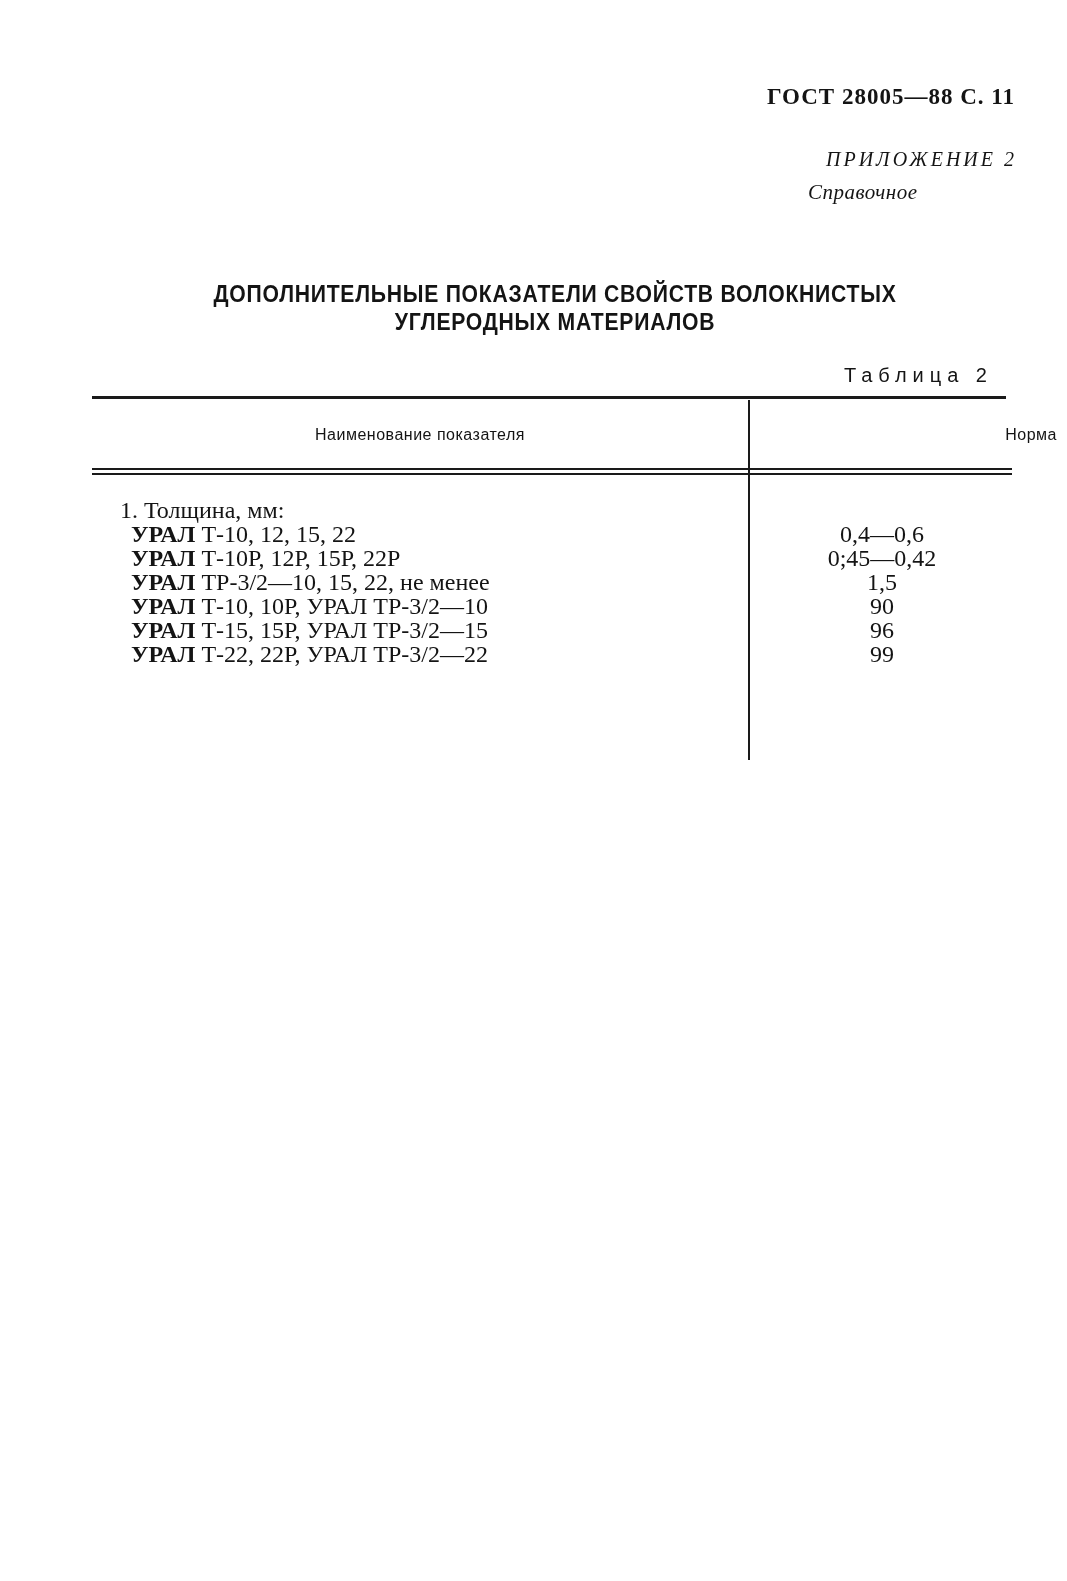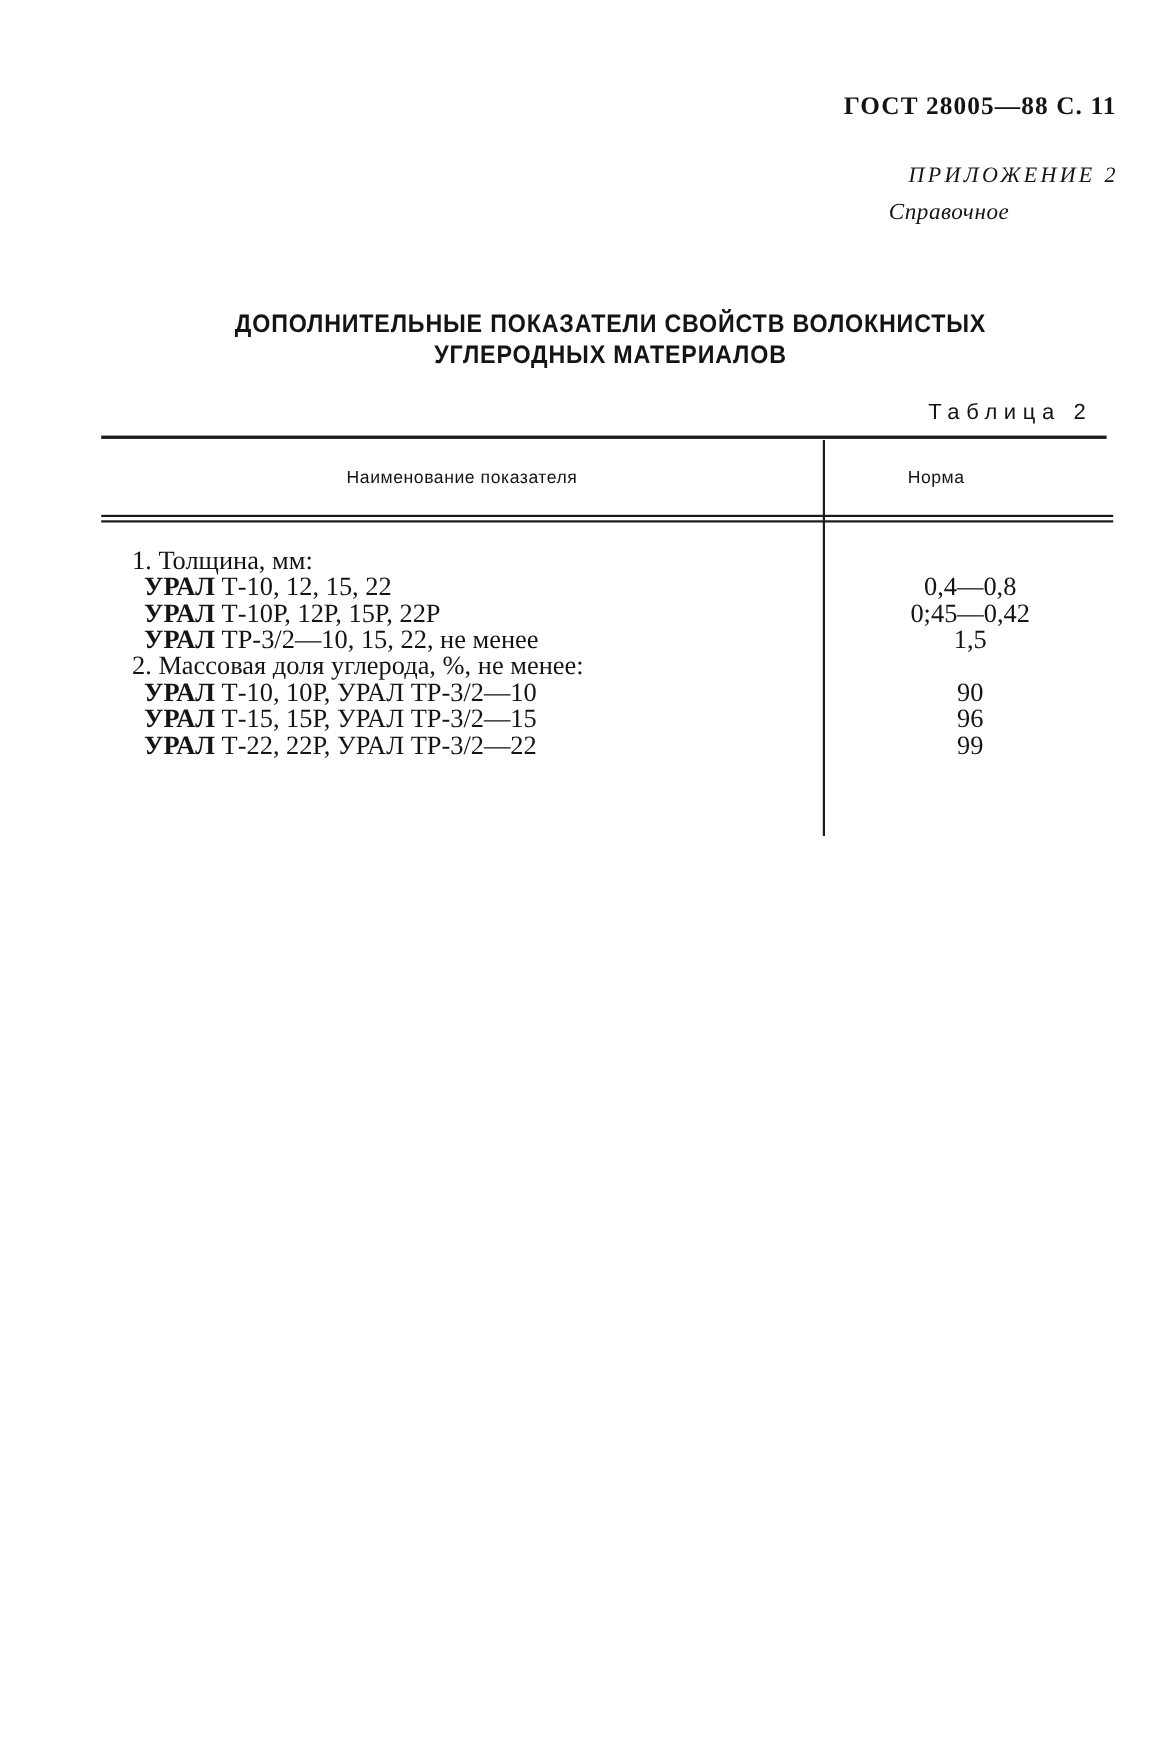--- a/index.html
+++ b/index.html
@@ -100,23 +100,24 @@
       font-family: "Liberation Sans", sans-serif;
       font-size: 16px;
       letter-spacing: 0.5px;
     }
     .th-name {
       left: 92px;
       width: 656px;
       text-align: center;
     }
     .th-norm {
-      left: 719px;
+      left: 750px;
       width: 264px;
-      text-align: center;
+      text-align: right;
+      padding-left: 43px;
     }
     .rows {
       position: absolute;
       top: 498px;
       left: 98px;
       width: 900px;
     }
     .row {
       position: relative;
       height: 24px;
@@ -166,34 +167,30 @@
   <div class="rule-head-1"></div>
   <div class="rule-head-2"></div>
 
   <div class="rows">
     <div class="row group">
       <span class="name">1. Толщина, мм:</span>
       <span class="val"></span>
     </div>
     <div class="row">
       <span class="name"><span class="brand">УРАЛ</span><span> Т-10, 12, 15, 22</span></span>
-      <span class="val">0,4—0,8</span>
+      <span class="val">0,4—0,6</span>
     </div>
     <div class="row">
       <span class="name"><span class="brand">УРАЛ</span><span> Т-10Р, 12Р, 15Р, 22Р</span></span>
       <span class="val">0;45—0,42</span>
     </div>
     <div class="row">
       <span class="name"><span class="brand">УРАЛ</span><span> ТР-3/2—10, 15, 22, не менее</span></span>
       <span class="val">1,5</span>
     </div>
-    <div class="row group">
-      <span class="name">2. Массовая доля углерода, %, не менее:</span>
-      <span class="val"></span>
-    </div>
     <div class="row">
       <span class="name"><span class="brand">УРАЛ</span><span> Т-10, 10Р, УРАЛ ТР-3/2—10</span></span>
       <span class="val">90</span>
     </div>
     <div class="row">
       <span class="name"><span class="brand">УРАЛ</span><span> Т-15, 15Р, УРАЛ ТР-3/2—15</span></span>
       <span class="val">96</span>
     </div>
     <div class="row">
       <span class="name"><span class="brand">УРАЛ</span><span> Т-22, 22Р, УРАЛ ТР-3/2—22</span></span>

